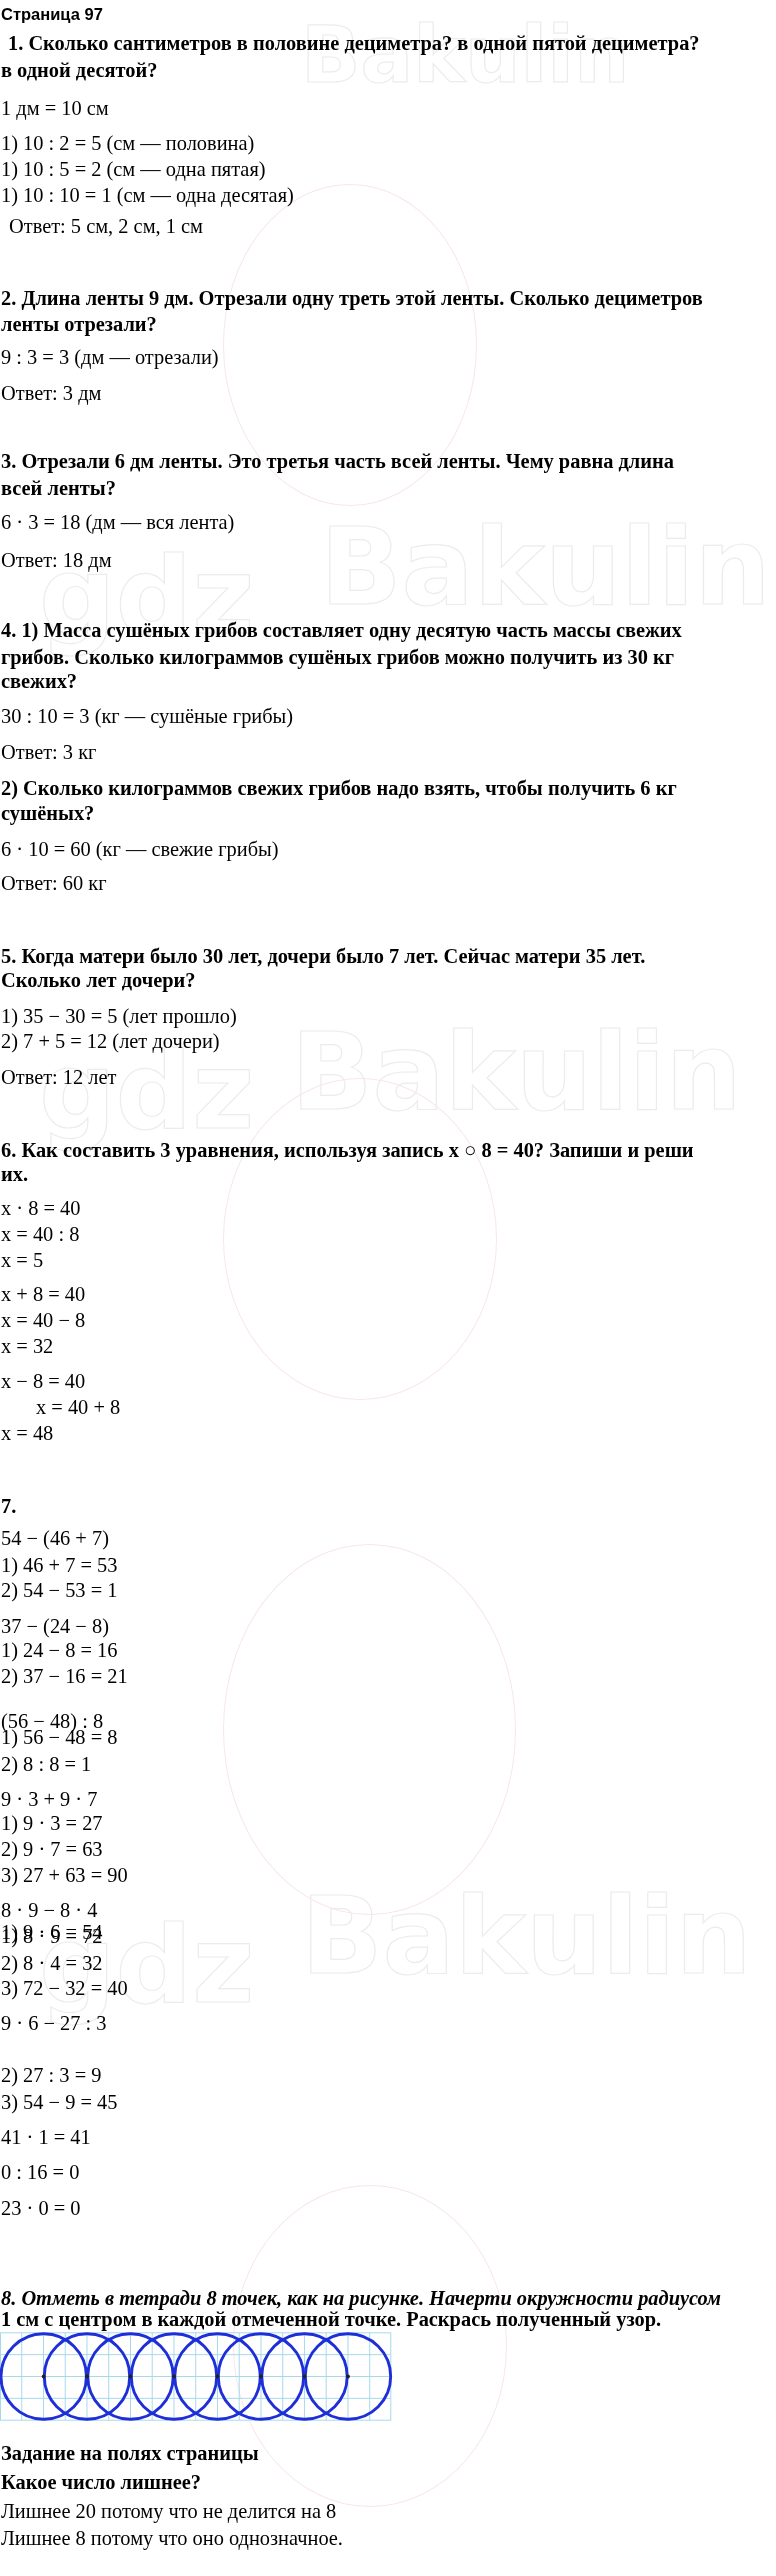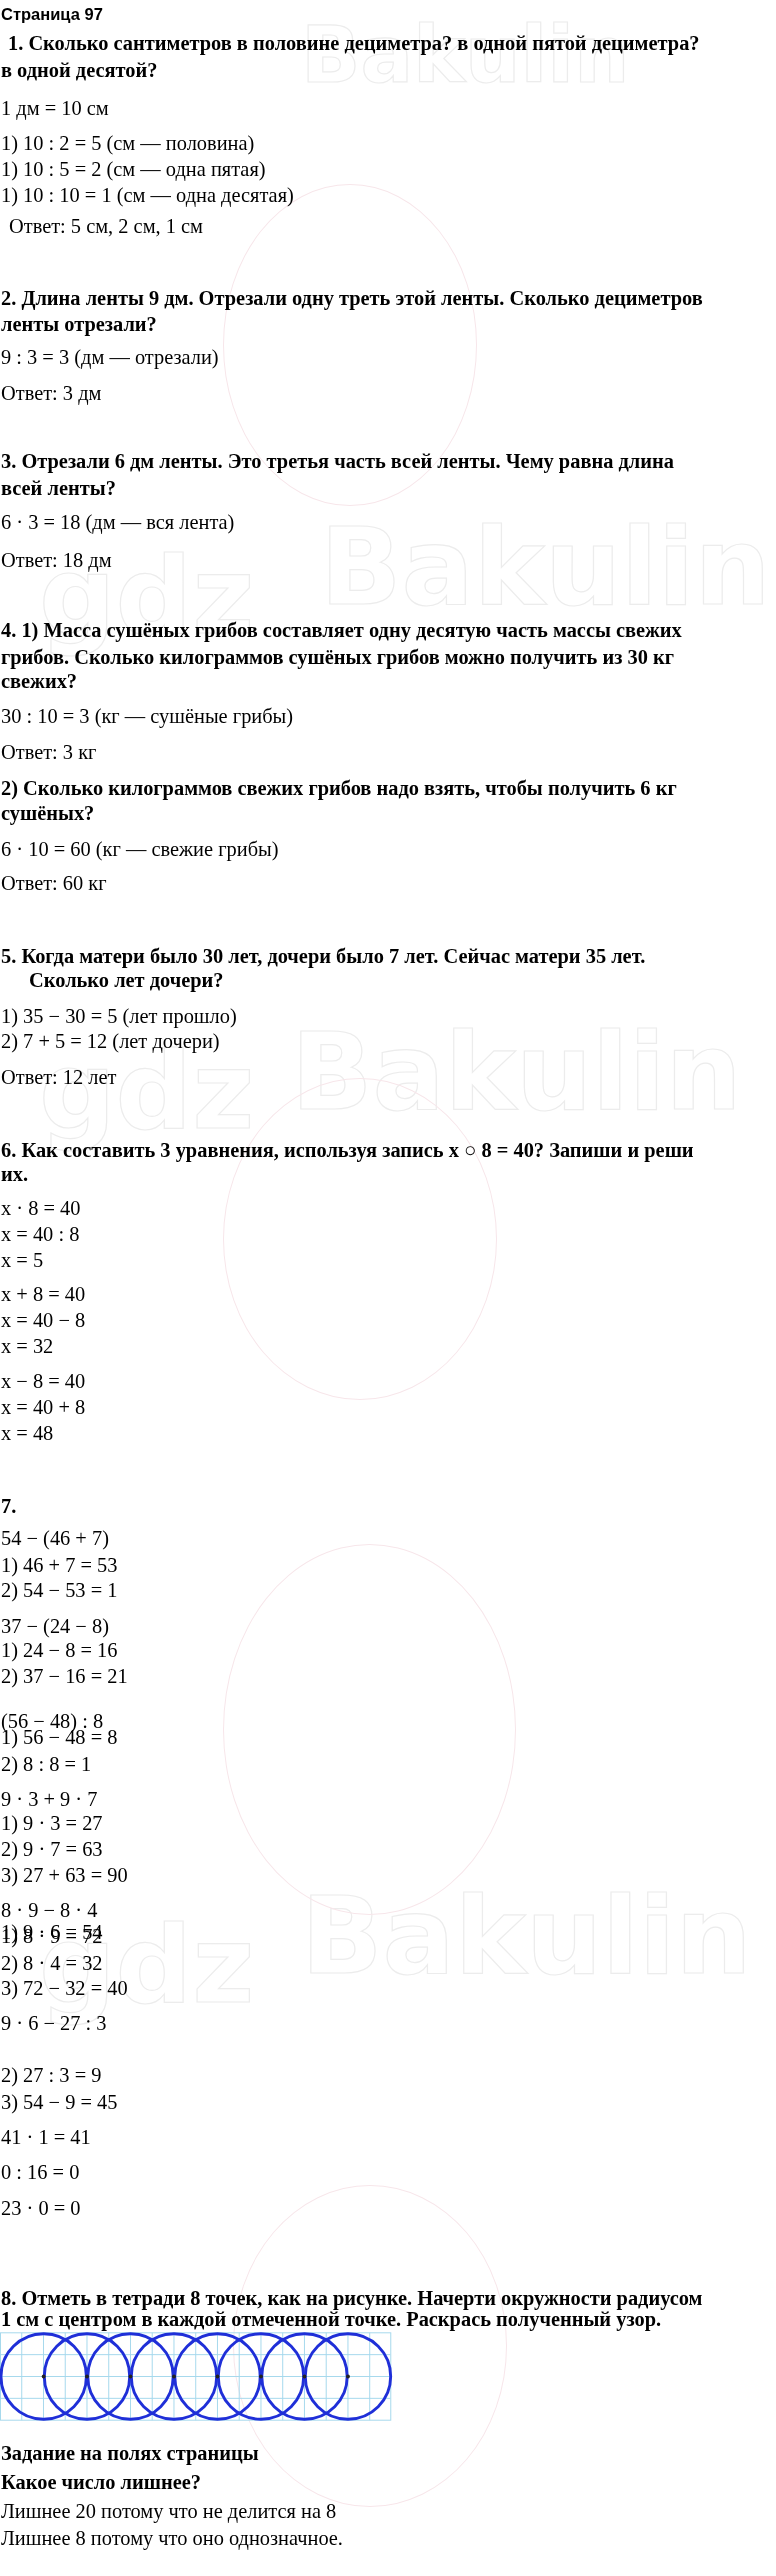--- a/index.html
+++ b/index.html
@@ -61,37 +61,37 @@
   <div class="ln" style="top:705px;">30 : 10 = 3 (кг — сушёные грибы)</div>
   <div class="ln" style="top:741px;">Ответ: 3 кг</div>
   <div class="ln q" style="top:777px;">2) Сколько килограммов свежих грибов надо взять, чтобы получить 6 кг</div>
   <div class="ln q" style="top:802px;">сушёных?</div>
   <div class="ln" style="top:838px;">6 · 10 = 60 (кг — свежие грибы)</div>
   <div class="ln" style="top:872px;">Ответ: 60 кг</div>
 </section>
 
 <section>
   <div class="ln q" style="top:945px;">5. Когда матери было 30 лет, дочери было 7 лет. Сейчас матери 35 лет.</div>
-  <div class="ln q" style="top:969px;padding-left:28px;">Сколько лет дочери?</div>
+  <div class="ln q" style="top:969px;">Сколько лет дочери?</div>
   <div class="ln" style="top:1005px;">1) 35 − 30 = 5 (лет прошло)</div>
   <div class="ln" style="top:1030px;">2) 7 + 5 = 12 (лет дочери)</div>
   <div class="ln" style="top:1066px;">Ответ: 12 лет</div>
 </section>
 
 <section>
   <div class="ln q" style="top:1139px;">6. Как составить 3 уравнения, используя запись x ○ 8 = 40? Запиши и реши</div>
   <div class="ln q" style="top:1163px;">их.</div>
   <div class="ln" style="top:1197px;">x · 8 = 40</div>
   <div class="ln" style="top:1223px;">x = 40 : 8</div>
   <div class="ln" style="top:1249px;">x = 5</div>
   <div class="ln" style="top:1283px;">x + 8 = 40</div>
   <div class="ln" style="top:1309px;">x = 40 − 8</div>
   <div class="ln" style="top:1335px;">x = 32</div>
   <div class="ln" style="top:1370px;">x − 8 = 40</div>
-  <div class="ln" style="top:1396px;">x = 40 + 8</div>
+  <div class="ln" style="top:1396px;padding-left:35px;">x = 40 + 8</div>
   <div class="ln" style="top:1422px;">x = 48</div>
 </section>
 
 <section>
   <div class="ln q" style="top:1495px;">7.</div>
   <div class="ln" style="top:1527px;">54 − (46 + 7)</div>
   <div class="ln" style="top:1554px;">1) 46 + 7 = 53</div>
   <div class="ln" style="top:1579px;">2) 54 − 53 = 1</div>
   <div class="ln" style="top:1615px;">37 − (24 − 8)</div>
   <div class="ln" style="top:1639px;">1) 24 − 8 = 16</div>
@@ -110,21 +110,21 @@
   <div class="ln" style="top:2012px;">9 · 6 − 27 : 3</div>
   <div class="ln" style="top:1921px;">1) 9 · 6 = 54</div>
   <div class="ln" style="top:2064px;">2) 27 : 3 = 9</div>
   <div class="ln" style="top:2091px;">3) 54 − 9 = 45</div>
   <div class="ln" style="top:2126px;">41 · 1 = 41</div>
   <div class="ln" style="top:2161px;">0 : 16 = 0</div>
   <div class="ln" style="top:2197px;">23 · 0 = 0</div>
 </section>
 
 <section>
-  <div class="ln q" style="top:2287px;">8. Отметь в тетради 8 точек, как на рисунке. Начерти окружности радиусом</div>
+  <div class="ln q" style="top:2287px;font-style:italic;">8. Отметь в тетради 8 точек, как на рисунке. Начерти окружности радиусом</div>
   <div class="ln q" style="top:2308px;">1 см с центром в каждой отмеченной точке. Раскрась полученный узор.</div>
 
   <svg class="fig" width="400" height="101" viewBox="0 0 412 104">
     <g stroke="#a4d8ec" stroke-width="1" fill="none">
       <rect x="0.5" y="7" width="402" height="90"></rect>
       <line x1="22.4" y1="7" x2="22.4" y2="97"></line>
         <line x1="44.8" y1="7" x2="44.8" y2="97"></line>
       <line x1="67.2" y1="7" x2="67.2" y2="97"></line>
         <line x1="89.6" y1="7" x2="89.6" y2="97"></line>
       <line x1="112" y1="7" x2="112" y2="97"></line>

